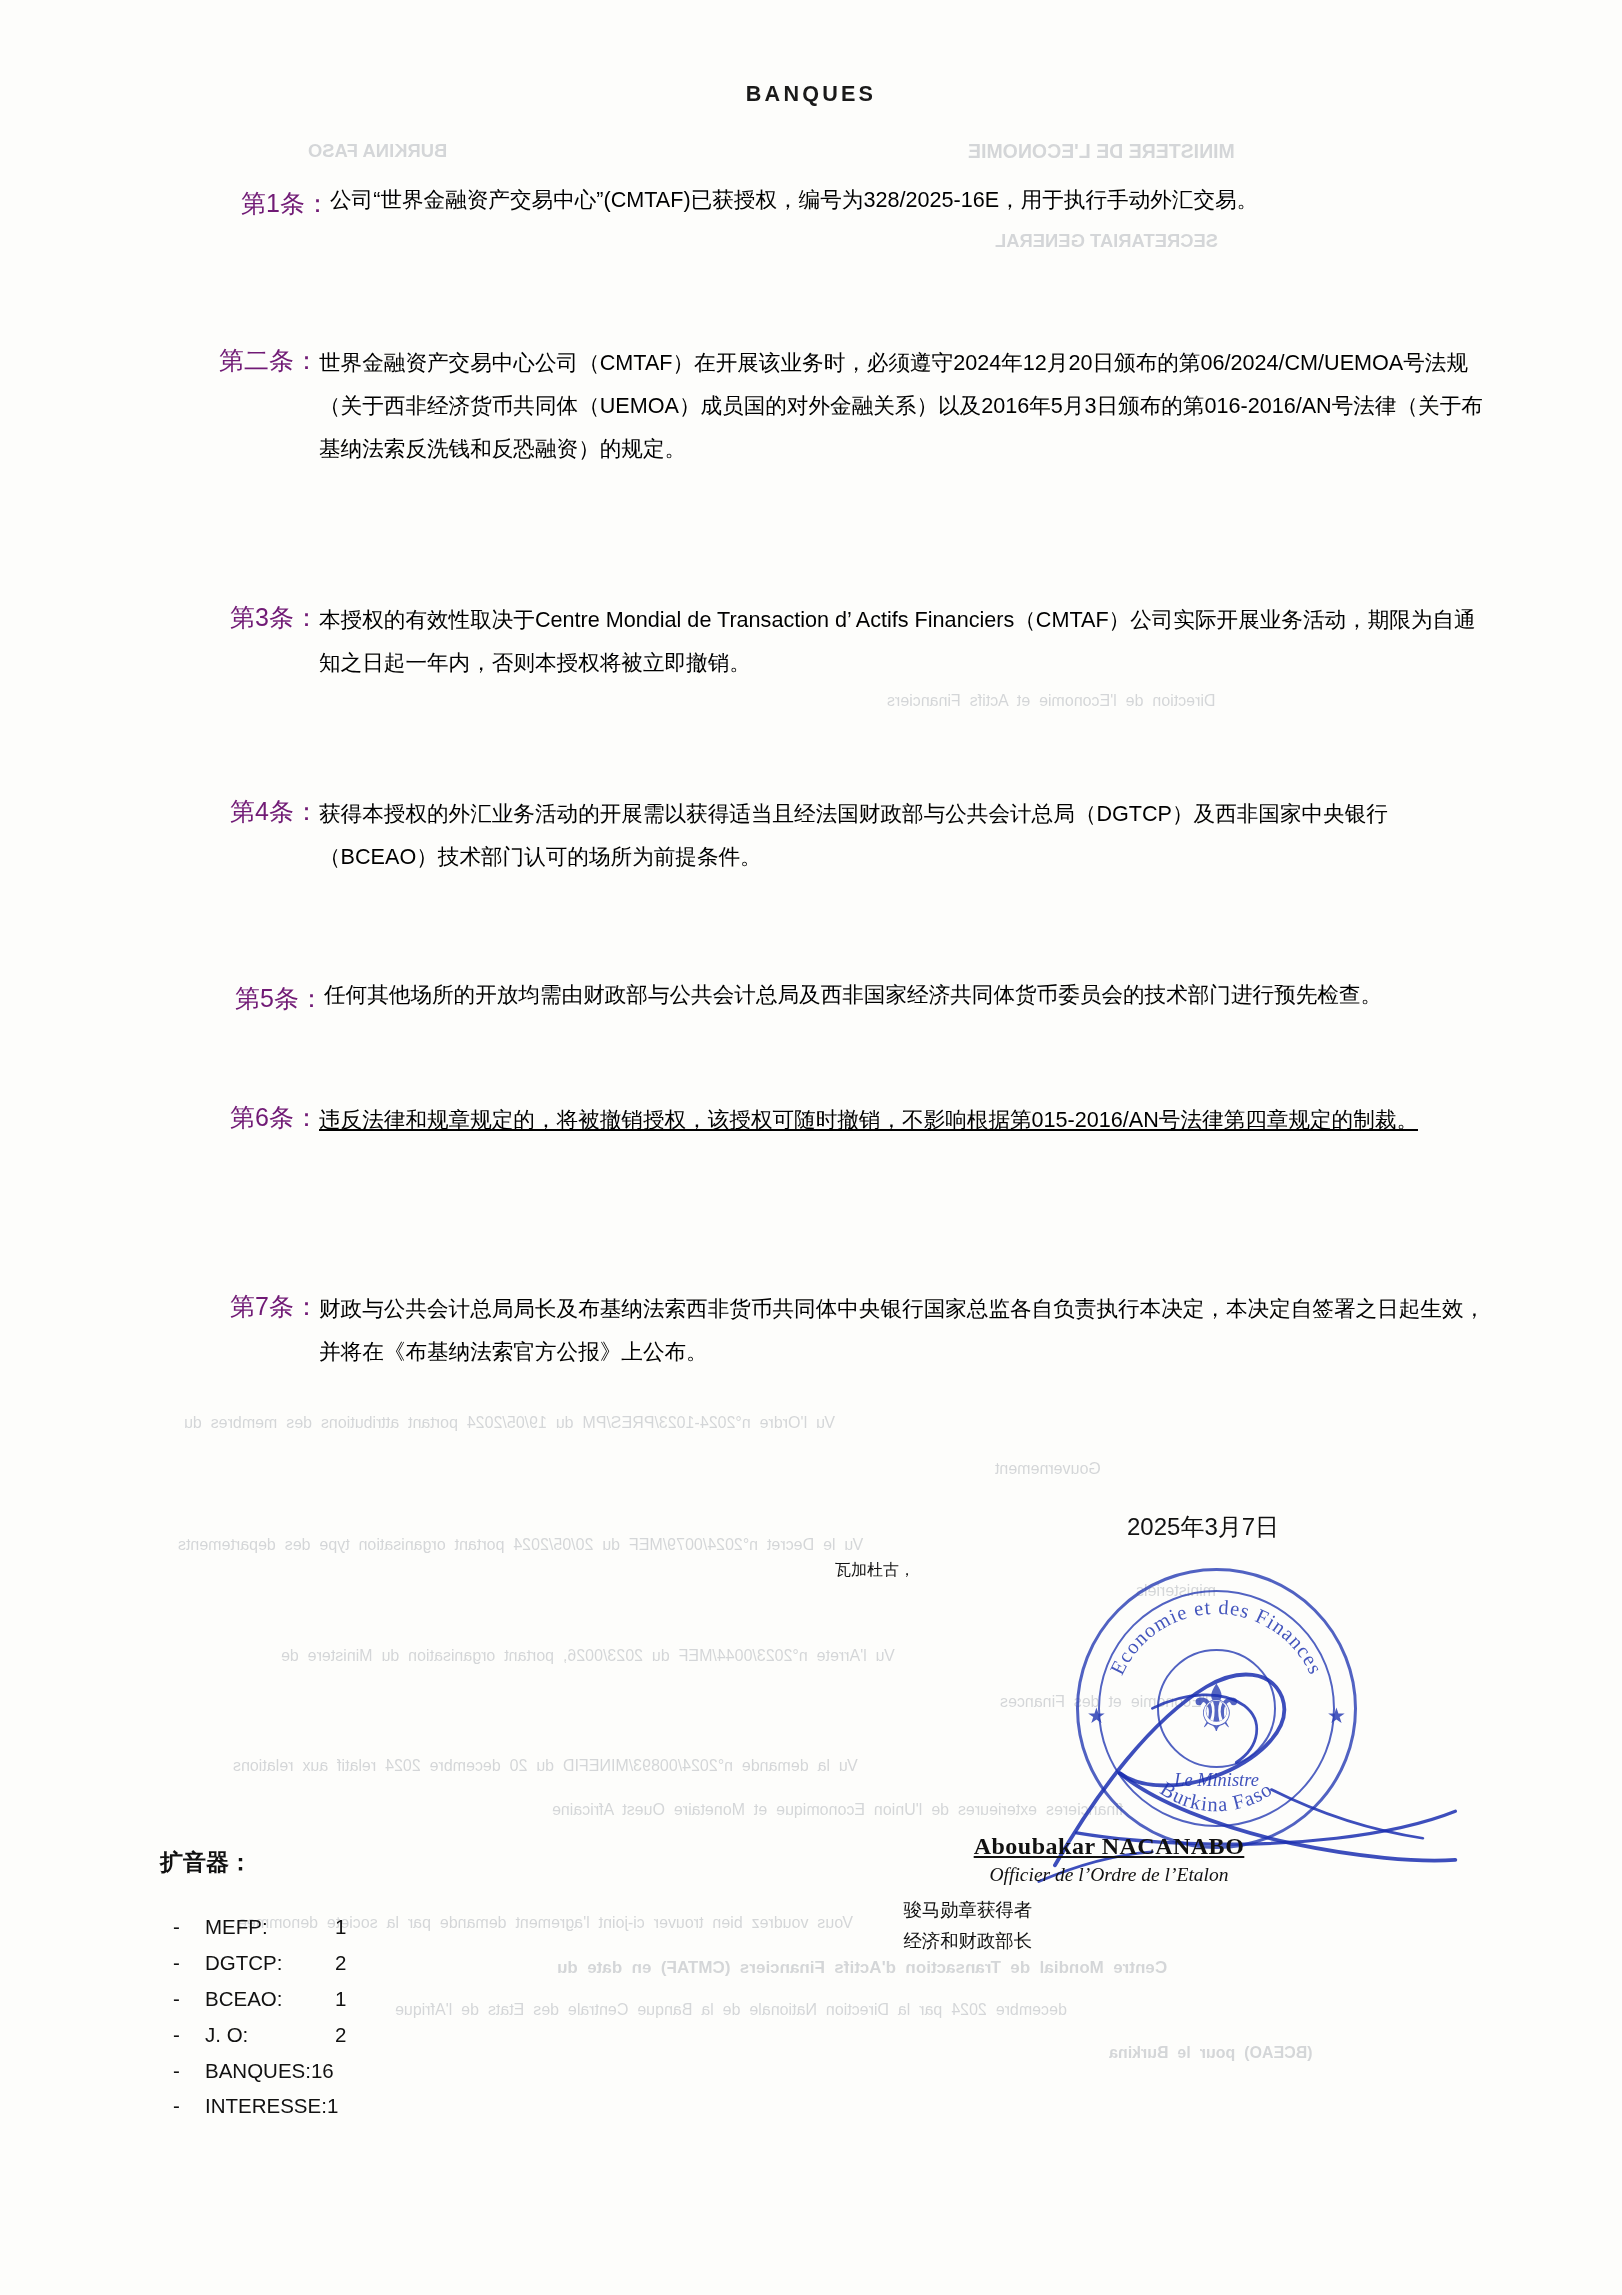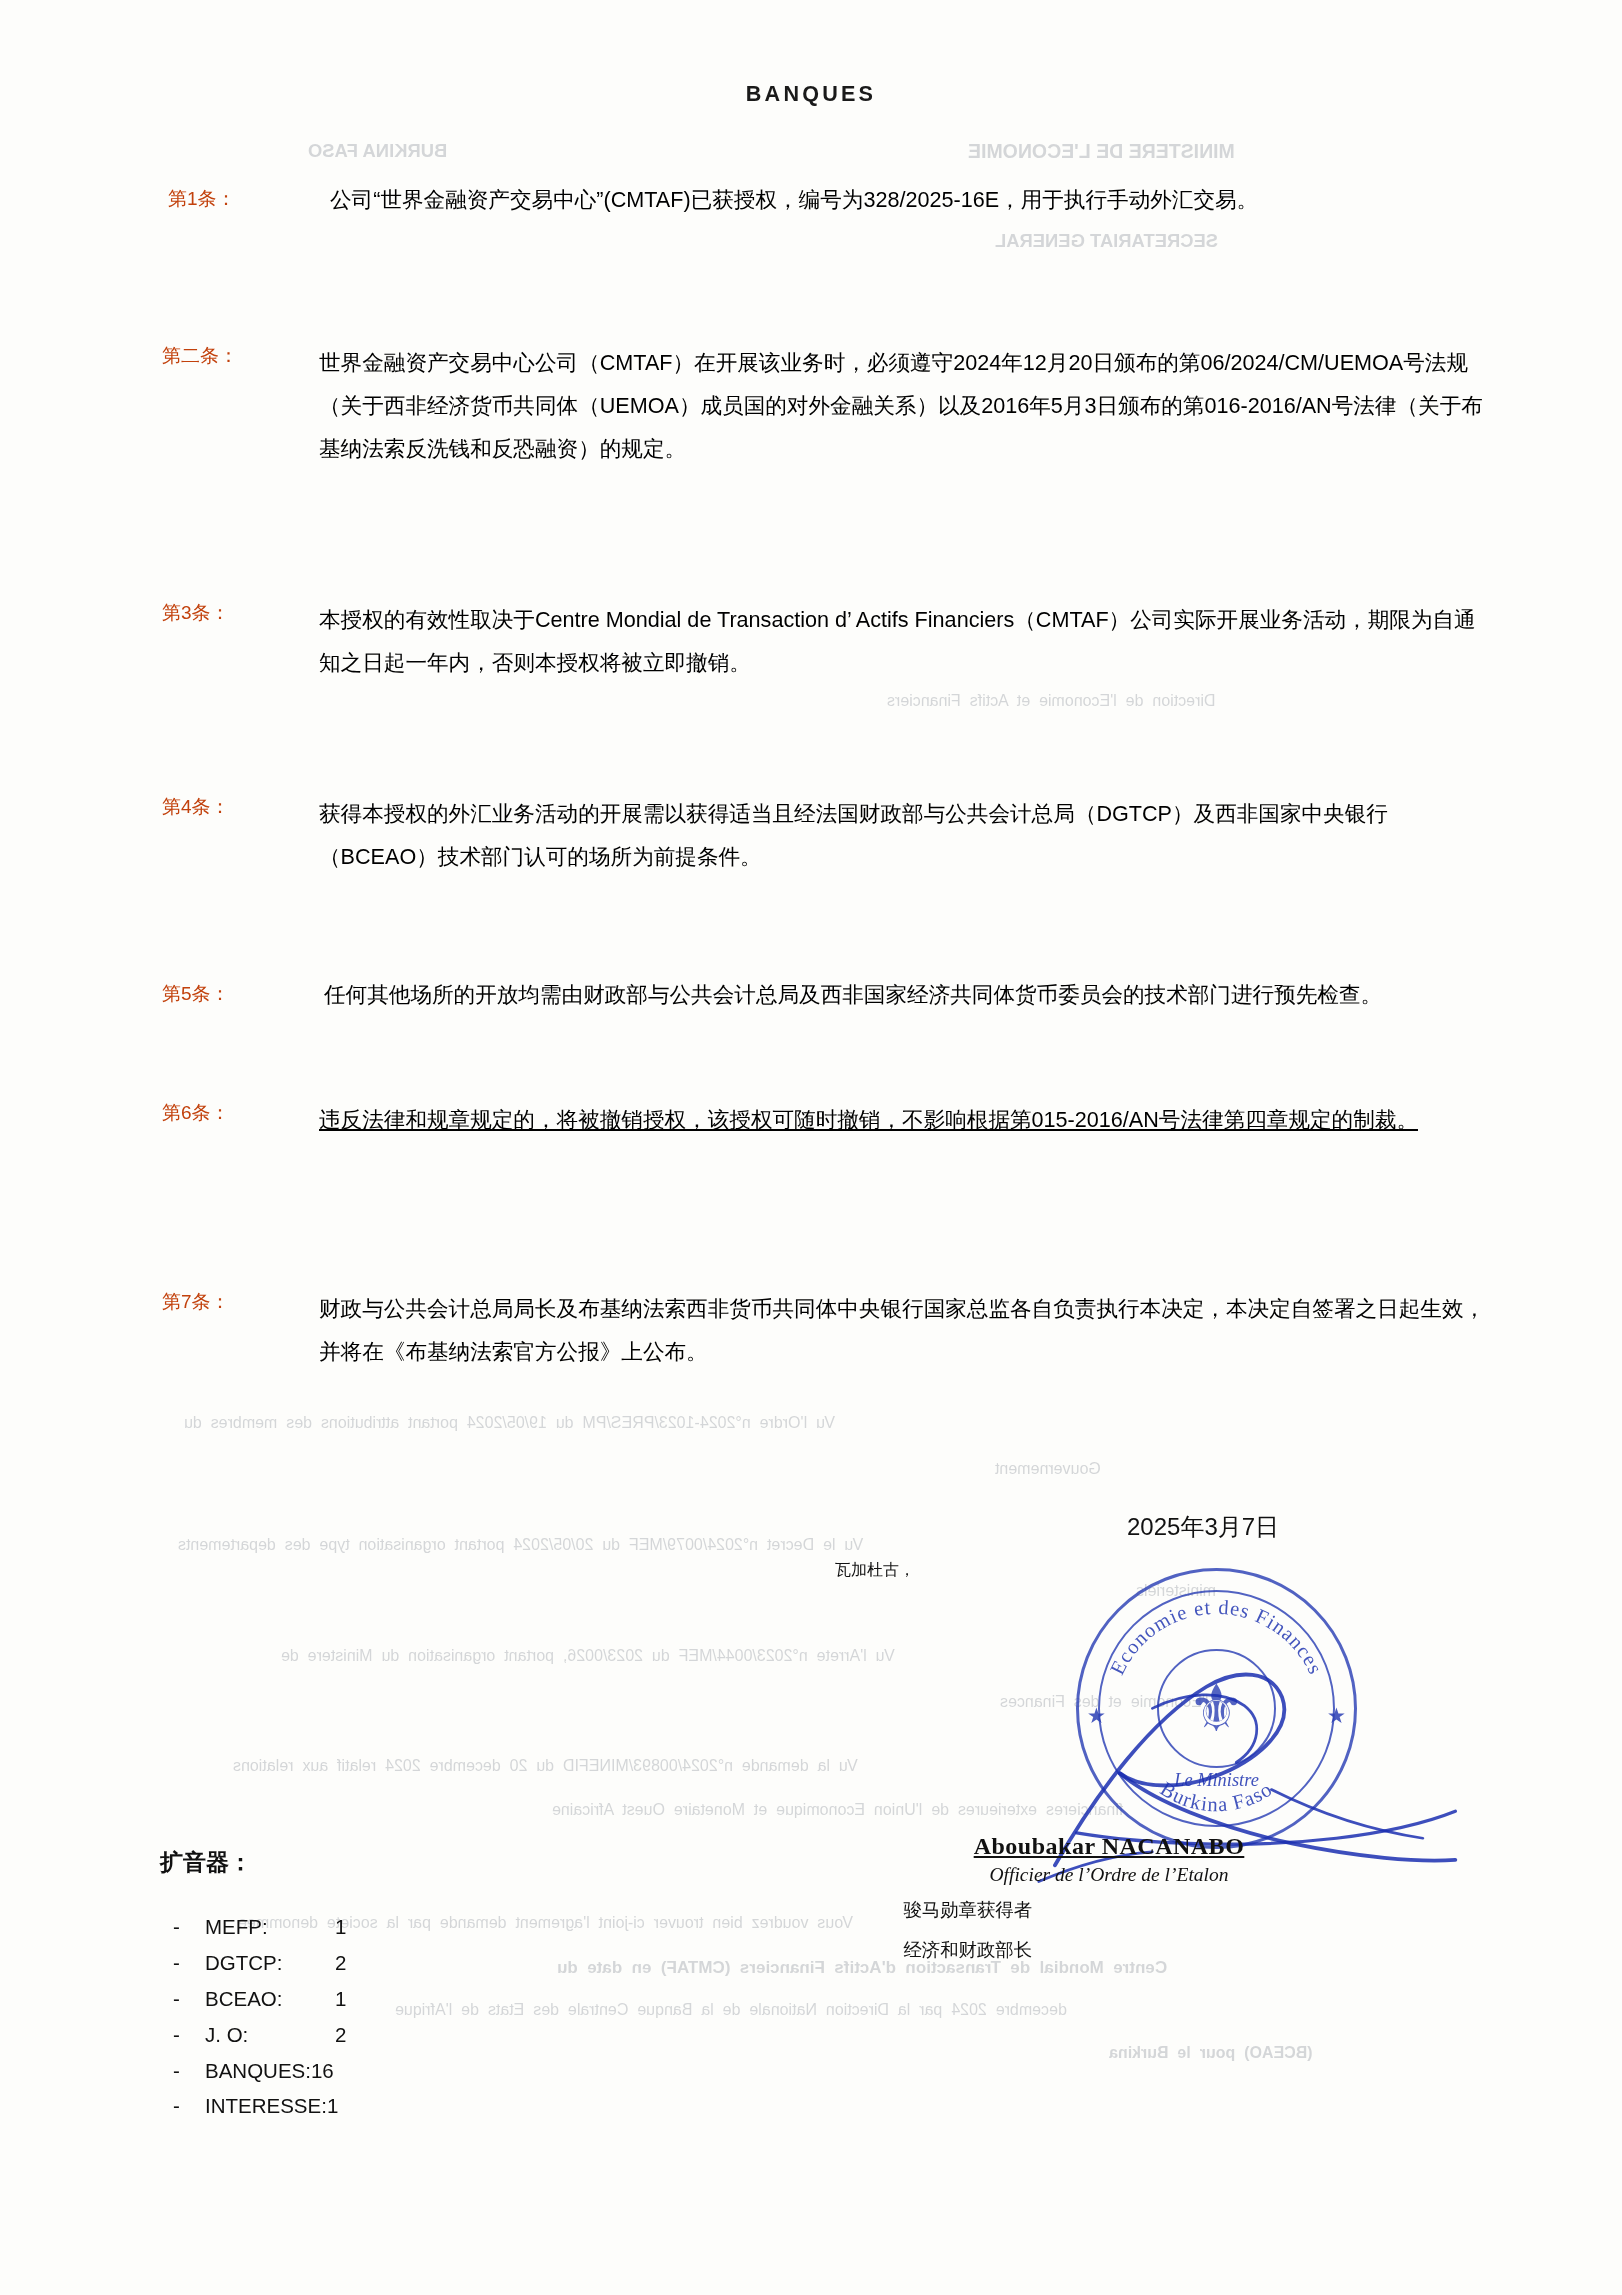--- a/index.html
+++ b/index.html
@@ -42,24 +42,25 @@
     color: #1a1a1a;
   }
 
   .article {
     position: absolute;
     display: flex;
     align-items: flex-start;
   }
   .art-label {
     flex: 0 0 auto;
-    font-size: 19px;
+    font-size: 25px;
     line-height: 1.55;
-    color: #c2410c;
+    color: #701a75;
     white-space: nowrap;
+    text-align: right;
   }
   .art-body {
     font-size: 21.6px;
     line-height: 1.55;
     color: #000000;
   }
   .art-body.tight { line-height: 1.45; }
   .art-body.loose { line-height: 2.0; }
 
   .date-line {
@@ -278,21 +279,21 @@
       <path d="M300 180 C 360 150, 430 145, 470 175 C 505 202, 500 250, 455 280" stroke-width="5"></path>
       <path d="M520 330 C 600 370, 700 405, 800 420" stroke-width="5"></path>
       <path d="M90 500 C 160 470, 230 450, 300 445" stroke-width="5"></path>
     </g>
   </svg>
 
   <div class="sign-block" style="top:1833px; left:898px;">
     <div class="sign-name">Aboubakar NACANABO</div>
     <div class="sign-role">Officier de l’Ordre de l’Etalon</div>
     <div class="sign-cn">骏马勋章获得者</div>
-    <div class="sign-cn" style="margin-top:12px;">经济和财政部长</div>
+    <div class="sign-cn" style="margin-top:3px;">经济和财政部长</div>
   </div>
 
   <div class="dist-title" style="top:1847px; left:160px;">扩音器：</div>
   <div class="dist-list" style="top:1909px; left:173px;">
     <div class="dist-row">
       <span class="dist-dash">-</span>
       <span class="dist-key">MEFP:</span>
       <span class="dist-val">1</span>
     </div>
     <div class="dist-row">

